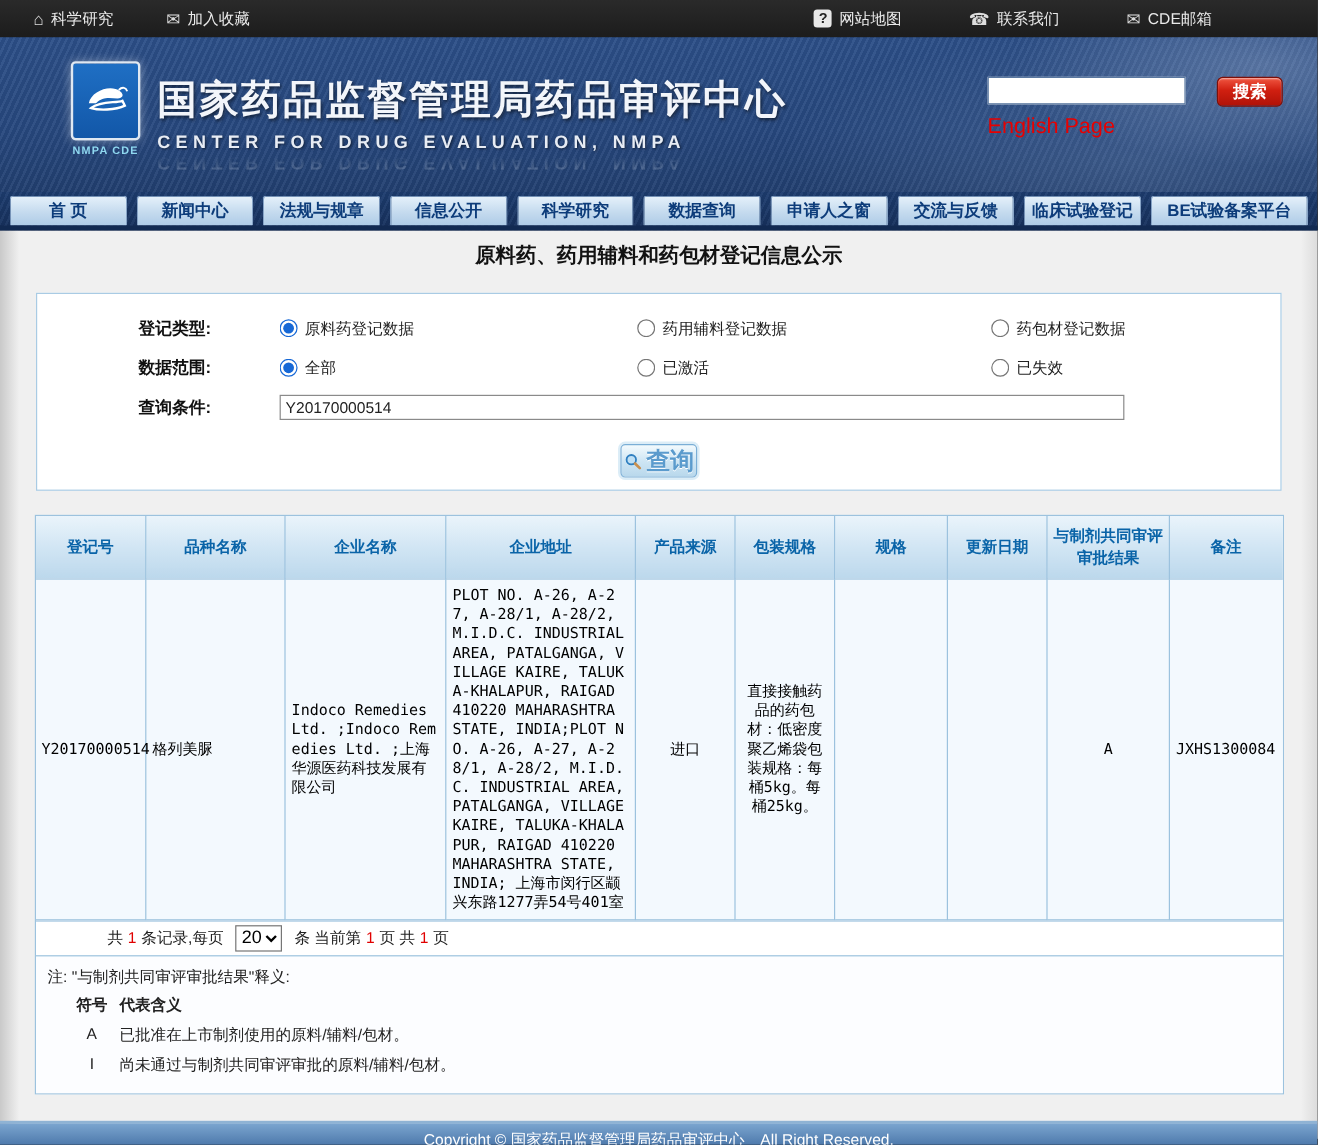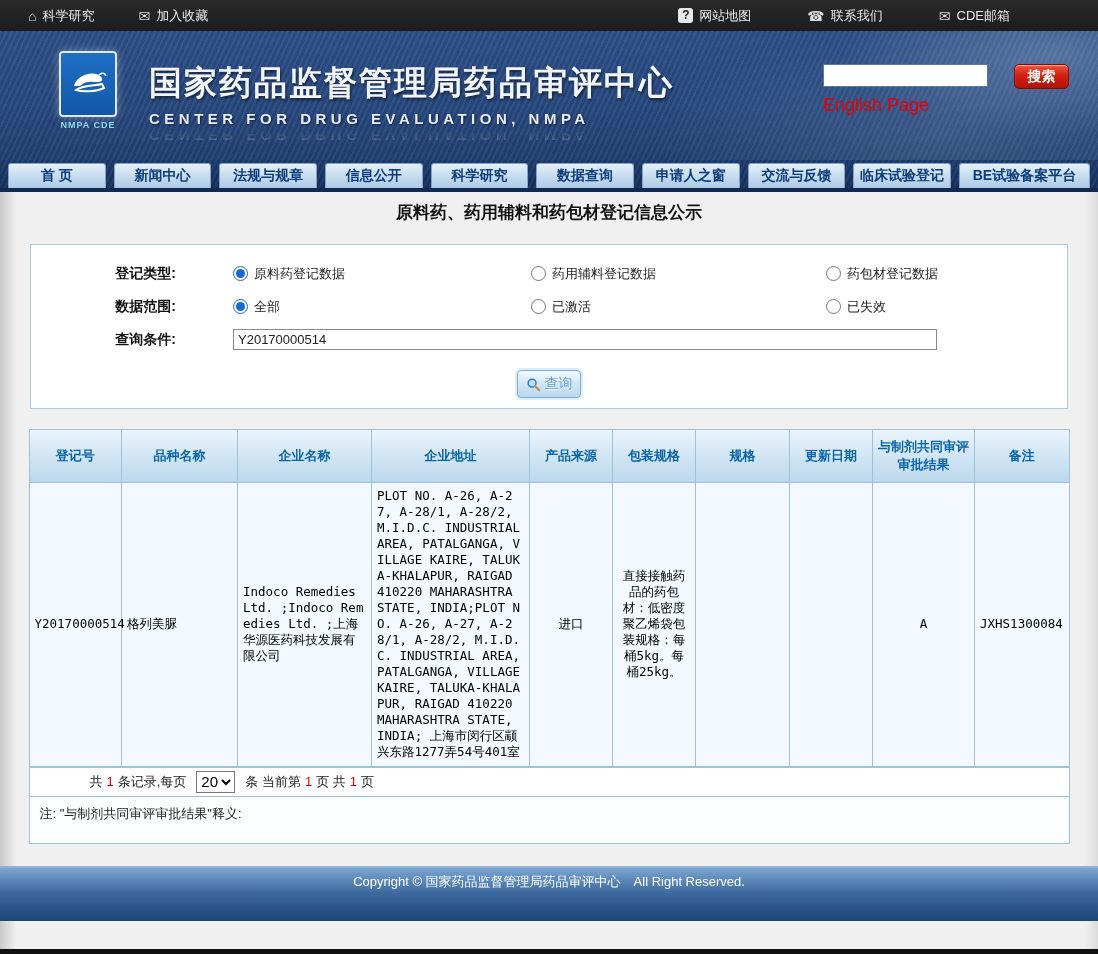--- a/index.html
+++ b/index.html
@@ -21,21 +21,21 @@
             background:
               radial-gradient(ellipse 300px 120px at 96% 18%, rgba(190,205,230,.28), transparent 70%),
               radial-gradient(ellipse 420px 160px at 86% 80%, rgba(150,175,210,.20), transparent 70%),
               repeating-linear-gradient(115deg, rgba(255,255,255,.05) 0 2px, rgba(0,0,0,.05) 2px 5px),
               linear-gradient(#2c4f88,#27487e 60%,#223f70); }
   .logo-box { position:absolute; left:57px; top:20px; width:62px; height:88px; text-align:center; }
   .logo-sq { width:58px; height:66px; margin:0 auto; background:linear-gradient(#1f6fc4,#1257a8);
              border:2px solid #dfe8f2; border-radius:4px; box-shadow:0 0 8px rgba(255,255,255,.35);
              display:flex; align-items:center; justify-content:center; }
   .logo-cap { margin-top:3px; color:#8fd8f0; font-size:9px; font-weight:bold; letter-spacing:1px; }
-  .head-titles { position:absolute; left:149px; top:30px; }
+  .head-titles { position:absolute; left:131px; top:30px; }
   .title-cn { color:#f2f5fa; font-size:33px; font-weight:bold; letter-spacing:2px;
               text-shadow:1px 2px 3px rgba(0,0,0,.55); }
   .title-en { color:#e7ecf4; font-size:15px; font-weight:bold; letter-spacing:4.5px; margin-top:4px;
               text-shadow:1px 1px 2px rgba(0,0,0,.5); }
   .title-en-reflect { transform:scaleY(-1); opacity:.28; margin-top:0;
               -webkit-mask-image:linear-gradient(rgba(0,0,0,.9),transparent 80%);
               mask-image:linear-gradient(rgba(0,0,0,.9),transparent 80%); }
   .head-search { position:absolute; left:823px; top:33px; width:250px; }
   .search-input { width:165px; height:23px; border:1px solid #5a78a0; background:#fff; font-size:13px; padding:0 4px; }
   .search-btn { position:absolute; left:191px; top:0; width:55px; height:25px; border:1px solid #7e0f08;
@@ -66,21 +66,21 @@
   .radio-opt { display:flex; align-items:center; gap:6px; font-size:13px; color:#222; position:absolute; }
   .form-row { position:relative; }
   .radio-opt input { width:15px; height:15px; accent-color:#1668d6; margin:0; cursor:pointer; }
   .pos-a { left:202px; } .pos-b { left:500px; } .pos-c { left:795px; }
   .query-input { position:absolute; left:202px; width:704px; height:21px; border:1px solid #8a8a8a;
                  font-size:13px; padding:0 4px; color:#222; }
   .btn-row { display:flex; justify-content:center; margin-top:14px; }
   .query-btn { width:64px; height:28px; border:1px solid #7aaed6; border-radius:4px;
                background:linear-gradient(#f3fafd,#cfe6f4 50%,#b9d8ec); display:flex; align-items:center;
                justify-content:center; gap:4px; cursor:pointer; box-shadow:0 0 0 2px #dcedf7; }
-  .query-btn span { font-size:14px; font-weight:normal; color:#5b9bcd; text-shadow:0 1px 0 #fff; }
+  .query-btn span { font-size:20px; font-weight:bold; color:#5b9bcd; text-shadow:0 1px 0 #fff; }
 
   
   .grid-box { width:1041px; margin:20px auto 0; border:1px solid #9cc2de; background:#fdfeff; }
   table.data { border-collapse:collapse; width:1039px; table-layout:fixed; }
   table.data th { height:52px; background:linear-gradient(#eaf4fb,#cfe4f3 55%,#bcd8ec);
                   color:#0a64a8; font-size:13px; font-weight:bold; border:1px solid #9cc2de;
                   border-top:none; padding:0 2px; }
   table.data th:first-child { border-left:none; } table.data th:last-child { border-right:none; }
   table.data td { background:#f3f9fe; color:#000000; font-size:12.5px; line-height:16px;
                   font-family:"DejaVu Sans Mono",monospace; border:1px solid #9cc2de;
@@ -272,20 +272,28 @@
       </select>
       <span>条 当前第</span>
       <span class="red">1</span>
       <span>页 共</span>
       <span class="red">1</span>
       <span>页</span>
     </div>
 
     <div class="notes">
       <div class="notes-title">注: "与制剂共同审评审批结果"释义:</div>
+      <div class="notes-grid">
+        <span class="notes-sym notes-head">符号</span>
+        <span class="notes-head">代表含义</span>
+        <span class="notes-sym">A</span>
+        <span>已批准在上市制剂使用的原料/辅料/包材。</span>
+        <span class="notes-sym">I</span>
+        <span>尚未通过与制剂共同审评审批的原料/辅料/包材。</span>
+      </div>
     </div>
   </div>
 
   <div class="footer">
     <div>Copyright © 国家药品监督管理局药品审评中心　All Right Reserved.</div>
 
   </div>
 
 </div>
 

